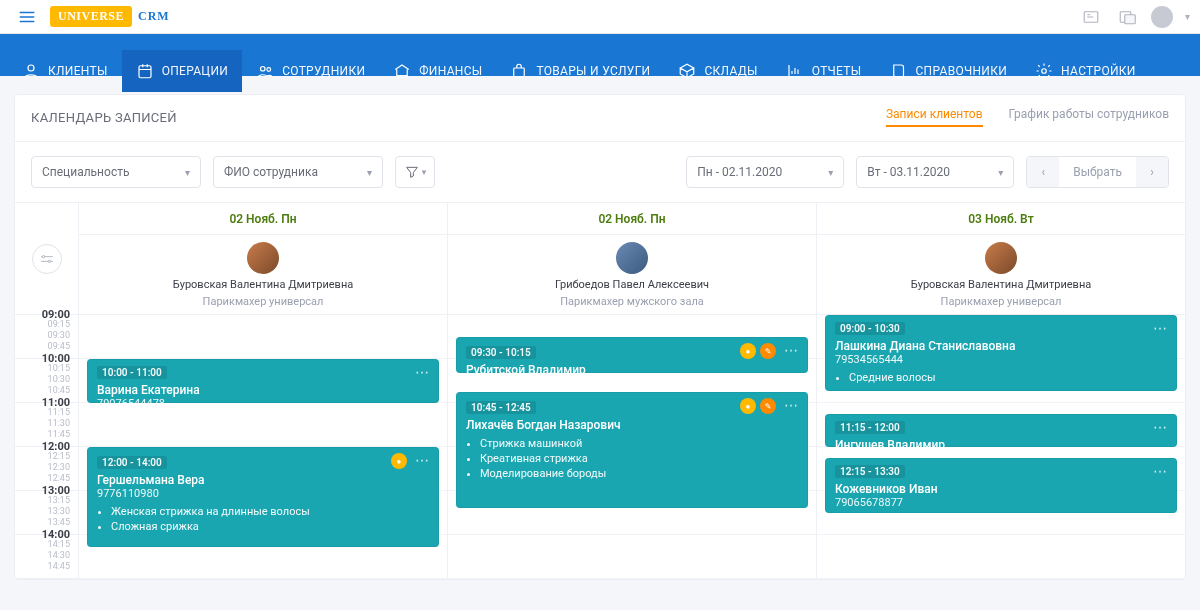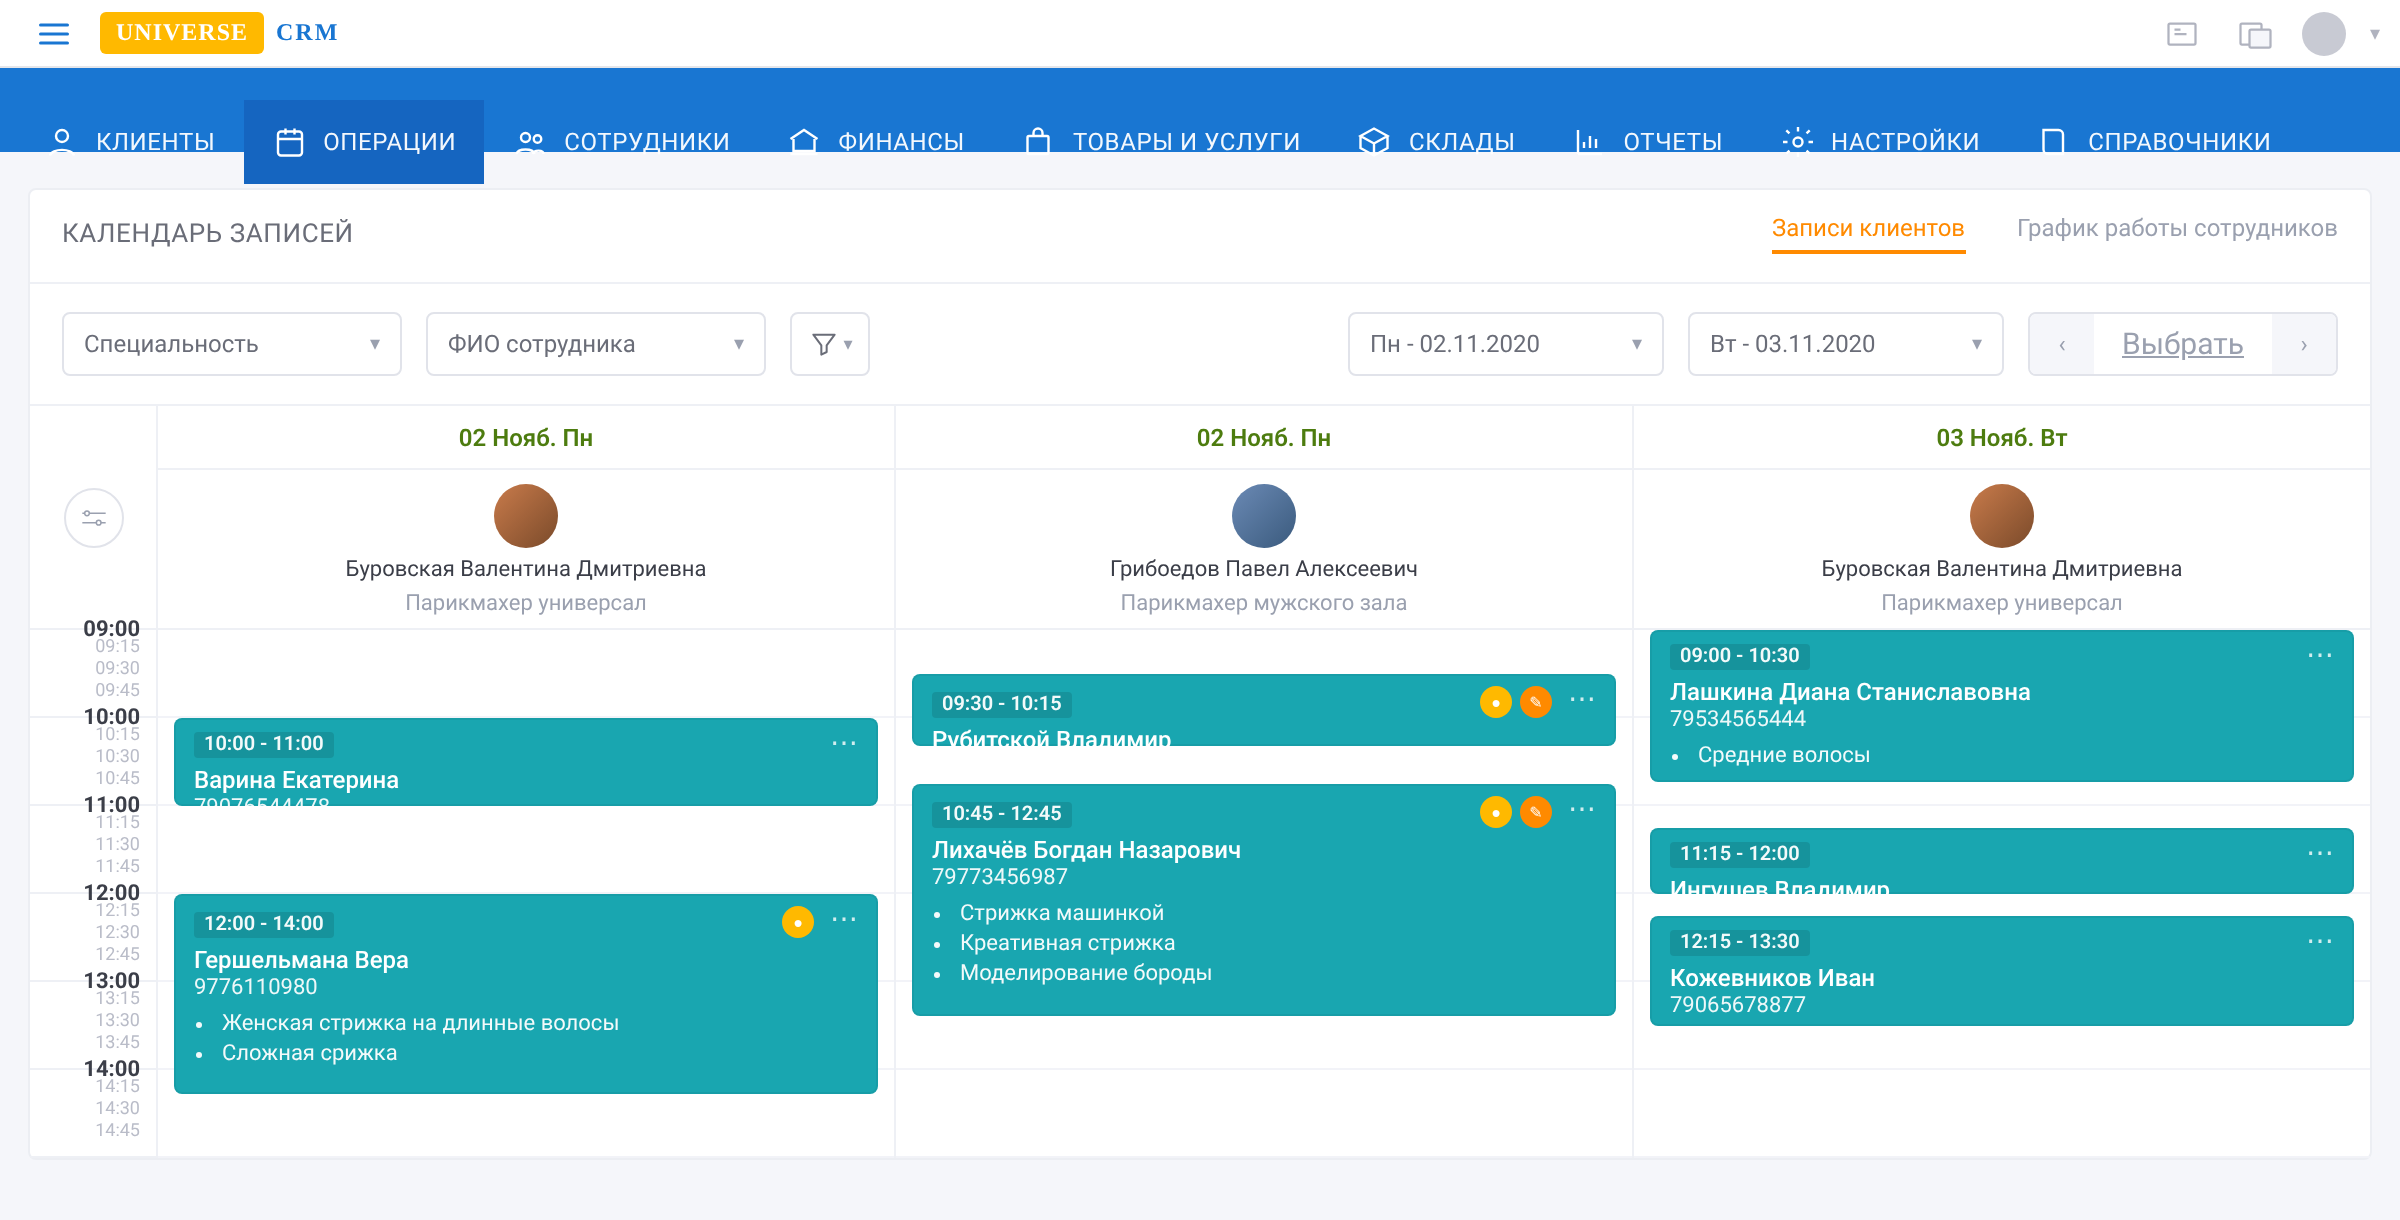--- a/index.html
+++ b/index.html
@@ -35,21 +35,21 @@
 
   
   .filter-bar { display: flex; align-items: center; gap: 12px; padding: 14px 16px; }
   .select { background: #fff; border: 1px solid #e1e3ea; border-radius: 4px; height: 32px; display:flex; align-items:center; padding: 0 10px; color:#6a6d78; font-size:12px; cursor:pointer; position:relative; }
   .select .caret { margin-left: auto; color:#9aa0af; font-size:10px; padding-left:8px; }
   .icon-btn { width: 40px; height: 32px; border:1px solid #e1e3ea; border-radius:4px; display:flex; align-items:center; justify-content:center; color:#6a6d78; cursor:pointer; background:#fff; }
   .filter-spacer { flex:1; }
   .date-select { width: 158px; }
   .nav-group { display:flex; align-items:center; border:1px solid #e1e3ea; border-radius:4px; overflow:hidden; height:32px; }
   .nav-group .arrow { width:32px; height:32px; background:#f5f6fa; display:flex;align-items:center;justify-content:center; color:#9aa0af; cursor:pointer; font-size:12px; }
-  .nav-group .mid { padding: 0 14px; color:#9aa0af; font-size:15px;text-decoration:underline; }
+  .nav-group .mid { padding: 0 14px; color:#9aa0af; font-size:12px; }
 
   
   .calendar { display:flex; border-top:1px solid #eef0f5; }
   .time-col { width: 64px; border-right:1px solid #eef0f5; }
   .tc-header { height: 112px; border-bottom:1px solid #eef0f5; display:flex;align-items:center;justify-content:center; }
   .settings-circle { width:30px; height:30px; border:1px solid #e1e3ea; border-radius:50%; display:flex;align-items:center;justify-content:center; color:#9aa0af; }
   .time-rows { position:relative; }
   .hour-row { height:44px; border-bottom:1px solid #eef0f5; position:relative; }
   .hour-label { position:absolute; top:-7px; right:8px; font-size:11px; font-weight:700; color:#3b3e48; }
   .sub15 { font-size:9px; color:#b9bcc8; position:absolute; right:8px; }
@@ -169,33 +169,33 @@
       <span class="nav-icon">
         <svg viewBox="0 0 24 24">
           <path d="M4 20V4M4 20h16M8 16v-4M12 16V8M16 16v-6"></path>
         </svg>
       </span>
       <span>ОТЧЕТЫ</span>
     </div>
     <div class="nav-item">
       <span class="nav-icon">
         <svg viewBox="0 0 24 24">
+          <path d="M5 4h10a3 3 0 013 3v13H8a3 3 0 01-3-3V4zM5 4v13"></path>
+        </svg>
+      </span>
+      <span>СПРАВОЧНИКИ</span>
+    </div>
+    <div class="nav-item">
+      <span class="nav-icon">
+        <svg viewBox="0 0 24 24">
           <circle cx="12" cy="12" r="3"></circle>
           <path d="M12 2v3M12 19v3M4.2 4.2l2.1 2.1M17.7 17.7l2.1 2.1M2 12h3M19 12h3M4.2 19.8l2.1-2.1M17.7 6.3l2.1-2.1"></path>
         </svg>
       </span>
       <span>НАСТРОЙКИ</span>
-    </div>
-    <div class="nav-item">
-      <span class="nav-icon">
-        <svg viewBox="0 0 24 24">
-          <path d="M5 4h10a3 3 0 013 3v13H8a3 3 0 01-3-3V4zM5 4v13"></path>
-        </svg>
-      </span>
-      <span>СПРАВОЧНИКИ</span>
     </div>
   </div>
 
 <div class="page-card">
 
   <div class="page-header">
     <div class="page-title">КАЛЕНДАРЬ ЗАПИСЕЙ</div>
     <div class="tabs-right">
       <div class="tab-r active">Записи клиентов</div>
       <div class="tab-r">График работы сотрудников</div>
@@ -358,21 +358,20 @@
             <div class="event teal" style="top:77px;height:116px">
               <div class="ev-top">
                 <span class="ev-time">10:45 - 12:45</span>
                 <span class="ev-icons">
                   <span class="chip">●</span>
                   <span class="chip blue">✎</span>
                   <span class="dots">⋯</span>
                 </span>
               </div>
               <div class="ev-name">Лихачёв Богдан Назарович</div>
-              <div class="ev-phone">79773456987</div>
               <ul class="ev-list">
                 <li>Стрижка машинкой</li>
                 <li>Креативная стрижка</li>
                 <li>Моделирование бороды</li>
               </ul>
             </div>
           </div>
         </div>
         <div class="day-col">
           <div class="day-date">03 Нояб. Вт</div>

